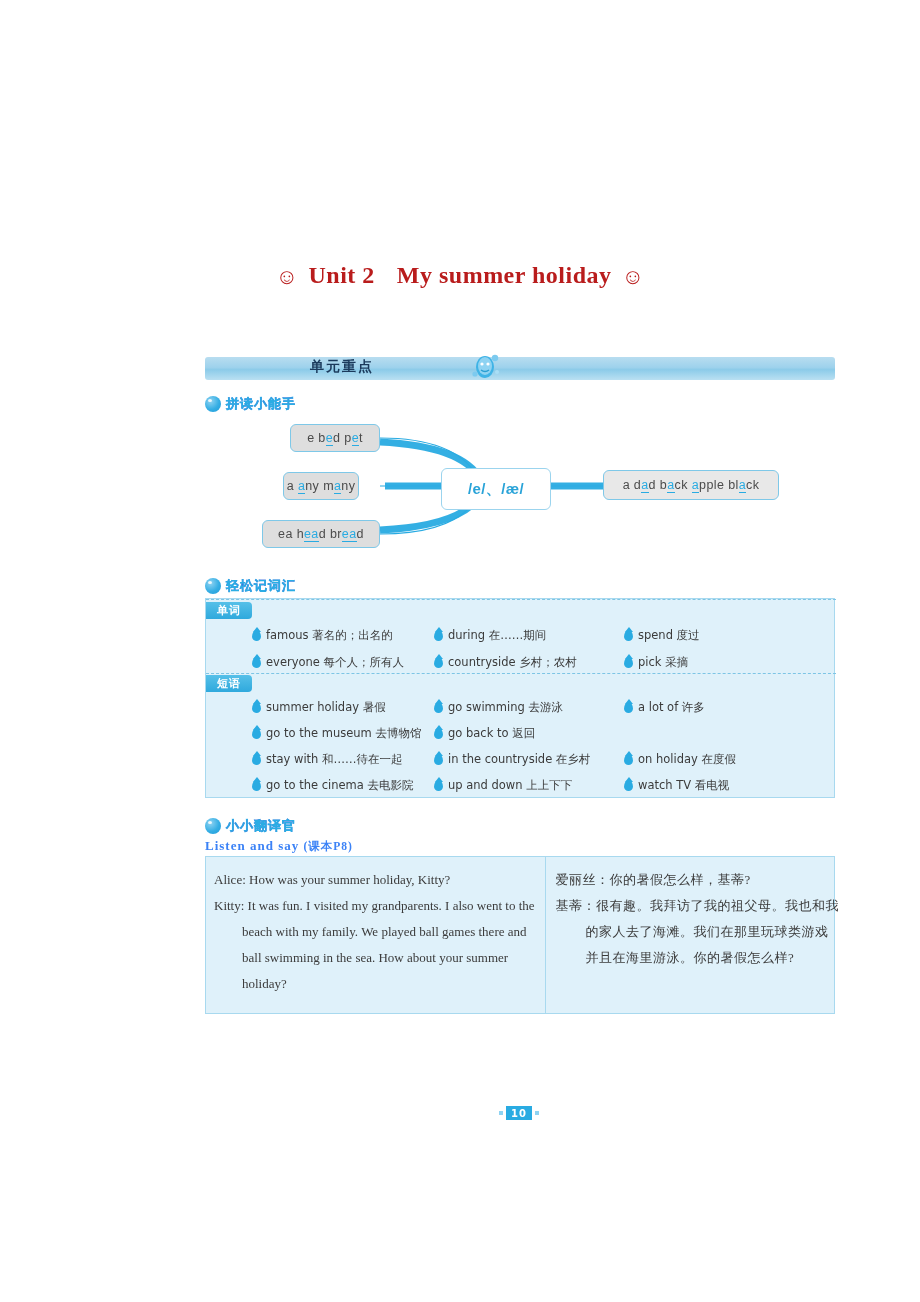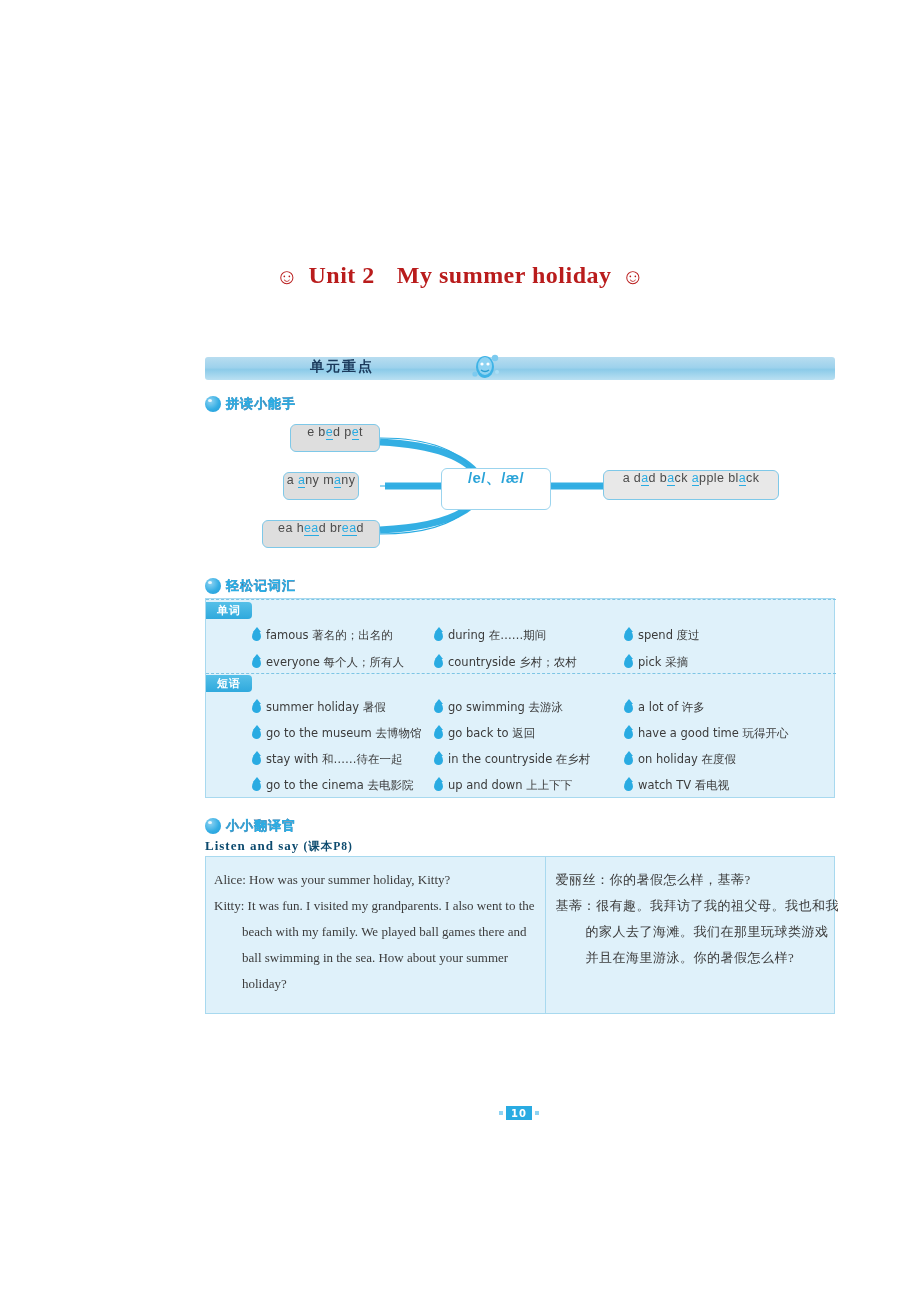--- a/index.html
+++ b/index.html
@@ -91,21 +91,21 @@
     position: absolute;
     left: 3px; top: 3px;
     width: 4px; height: 3px;
     border-radius: 50%;
     background: rgba(255,255,255,0.85);
   }
   .sec-text {
     font-family: "DejaVu Sans", sans-serif;
     font-size: 13px;
     font-weight: bold;
-    color: #b91c1c;
+    color: #6d28d9;
     letter-spacing: 1px;
     -webkit-text-stroke: 0.4px #2badE4;
   }
 
   
   .phonics {
     position: absolute;
     left: 205px;
     top: 412px;
     width: 630px;
@@ -113,21 +113,21 @@
   }
   .pbox {
     position: absolute;
     box-sizing: border-box;
     border: 1px solid #7ec8e8;
     border-radius: 6px;
     background: #dedede;
     color: #4b4b4b;
     font-size: 12.5px;
     display: flex;
-    align-items: flex-start;
+    align-items: center;
     justify-content: center;
     letter-spacing: 0.4px;
     white-space: nowrap;
     padding: 0 10px;
   }
   .pbox.center {
     background: #ffffff;
     color: #29a3d8;
     font-size: 15px;
     font-weight: bold;
@@ -211,21 +211,21 @@
   }
 
   
   .listen-say {
     position: absolute;
     left: 205px;
     top: 838px;
     font-family: "Liberation Serif", "DejaVu Serif", serif;
     font-size: 13px;
     font-weight: bold;
-    color: #0c4a6e;
+    color: #3b82f6;
     letter-spacing: 1px;
     white-space: nowrap;
   }
   .listen-say .pg { font-size: 11.5px; }
 
   .dialog {
     position: absolute;
     left: 205px;
     top: 856px;
     width: 630px;
@@ -395,24 +395,20 @@
     </div>
     <div class="vrow" style="top:122px;">
       <div class="vcell c1">
           <span class="drop"></span>
           <span>go to the museum 去博物馆</span>
         </div>
       <div class="vcell c2">
           <span class="drop"></span>
           <span>go back to 返回</span>
         </div>
-      <div class="vcell c3">
-          <span class="drop"></span>
-          <span>have a good time 玩得开心</span>
-        </div>
     </div>
     <div class="vrow" style="top:148px;">
       <div class="vcell c1">
           <span class="drop"></span>
           <span>stay with 和……待在一起</span>
         </div>
       <div class="vcell c2">
           <span class="drop"></span>
           <span>in the countryside 在乡村</span>
         </div>

